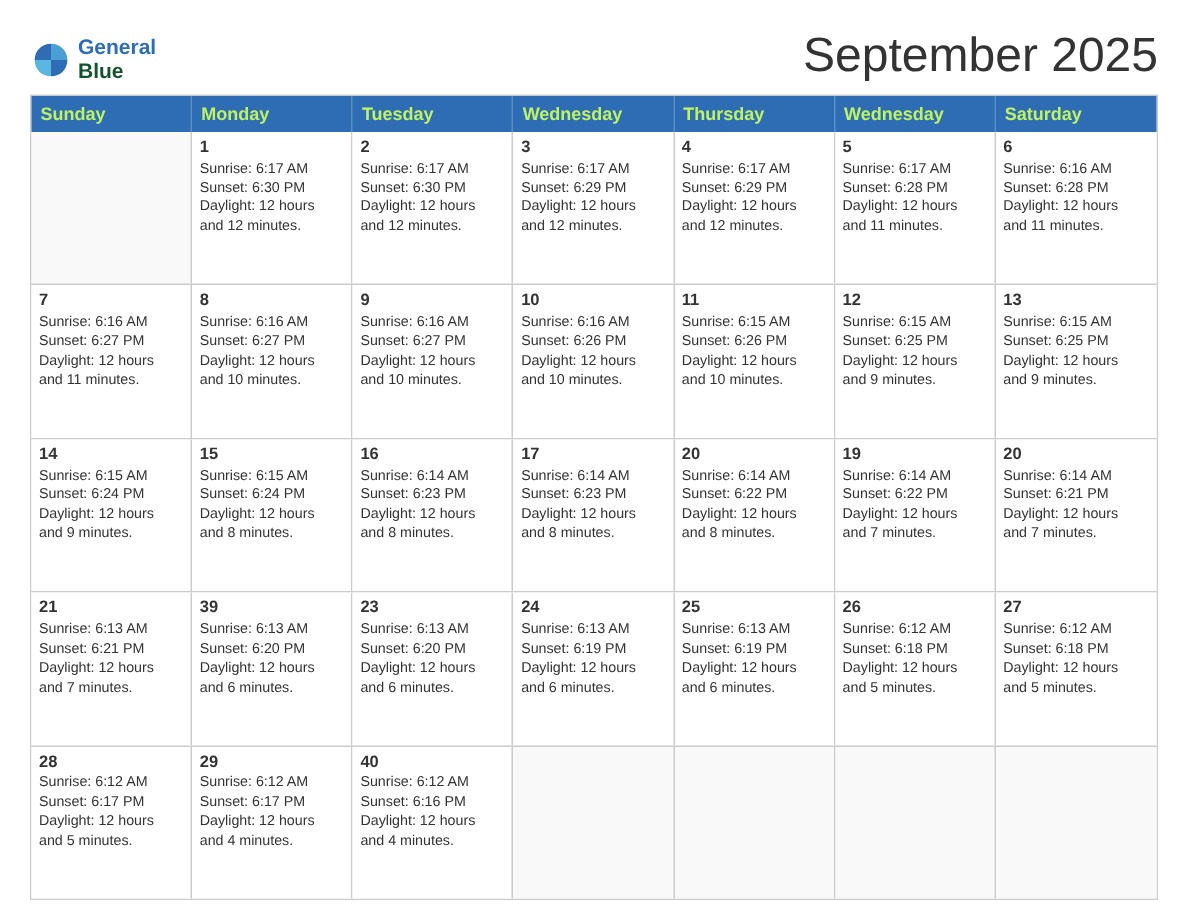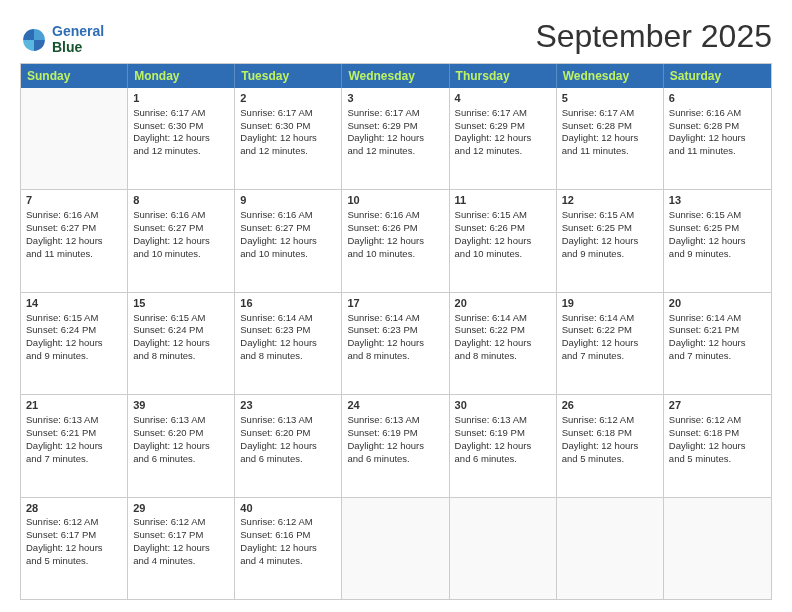--- a/index.html
+++ b/index.html
@@ -296,21 +296,21 @@
             <span style="display: block;">and 6 minutes.</span>
           </div>
           <div class="cal-cell">
             <span class="day-num">24</span>
             <span style="display: block;">Sunrise: 6:13 AM</span>
             <span style="display: block;">Sunset: 6:19 PM</span>
             <span style="display: block;">Daylight: 12 hours</span>
             <span style="display: block;">and 6 minutes.</span>
           </div>
           <div class="cal-cell">
-            <span class="day-num">30</span>
+            <span class="day-num">25</span>
             <span style="display: block;">Sunrise: 6:13 AM</span>
             <span style="display: block;">Sunset: 6:19 PM</span>
             <span style="display: block;">Daylight: 12 hours</span>
             <span style="display: block;">and 6 minutes.</span>
           </div>
           <div class="cal-cell">
             <span class="day-num">26</span>
             <span style="display: block;">Sunrise: 6:12 AM</span>
             <span style="display: block;">Sunset: 6:18 PM</span>
             <span style="display: block;">Daylight: 12 hours</span>

